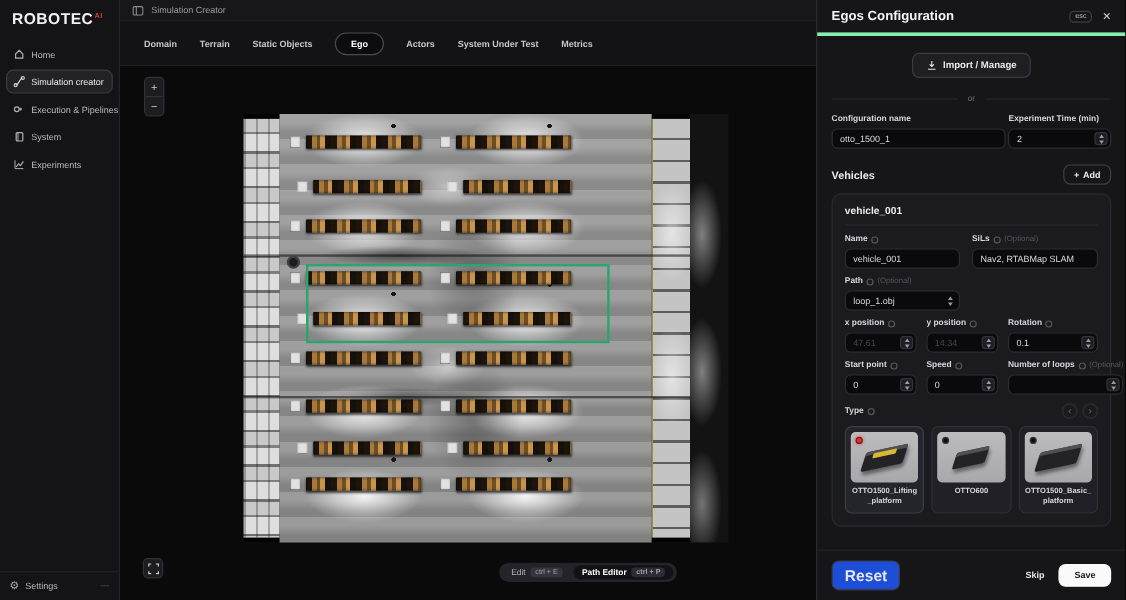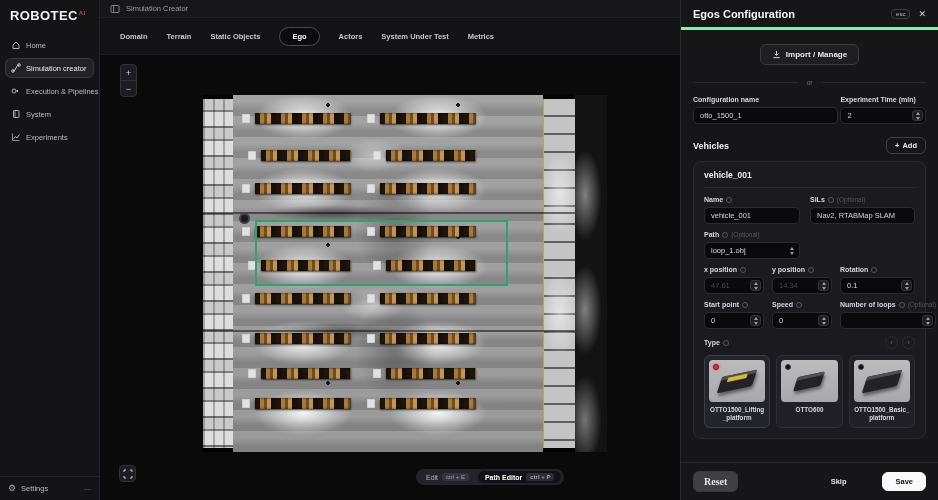--- a/index.html
+++ b/index.html
@@ -141,24 +141,24 @@
   .type-card { position:relative; width:68px; background:#202026; border:1px solid #2e2e36; border-radius:6px; padding:4px 4px 5px; cursor:pointer; }
   .type-card.selected { border-color:#3e3e48; background:#24242b; }
   .radio-dot { position:absolute; top:8px; left:8px; width:6px; height:6px; border-radius:50%; background:#101013; border:1px solid #3a3a42; }
   .type-card.selected .radio-dot { background:#e03131; border-color:#7a1d1d; box-shadow:0 0 3px rgba(224,49,49,.8); }
   .thumb { height:42px; background:linear-gradient(#bcbcbf,#a8a8ac); border-radius:4px; display:flex; align-items:center; justify-content:center; overflow:hidden; }
   .robot { width:36px; height:15px; background:#232327; border-radius:2px; transform:rotate(-12deg) skewX(-30deg); box-shadow:inset 0 3px 0 rgba(90,90,96,.8), 2px 3px 3px rgba(0,0,0,.45); position:relative; }
   .robot.lift::after { content:""; position:absolute; left:7px; top:2px; width:20px; height:4px; background:#d8b931; border-radius:1px; }
   .robot.small { width:28px; height:13px; }
   .type-lbl { margin-top:4px; font-size:6.3px; font-weight:bold; color:#d8d8e0; text-align:center; word-break:break-all; line-height:1.3; min-height:16px; }
   .p-foot { border-top:1px solid #242429; padding:8px 12px; display:flex; align-items:center; }
-  .btn-reset { background:#404040; border:1px solid #3a3a42; border-radius:6px; padding:4px 10px; font-size:10px; font-weight:bold; color:#e4e4ea; cursor:pointer;font-family:Liberation Serif, serif; }
+  .btn-reset { background:#1d4ed8; border:1px solid #3a3a42; border-radius:6px; padding:4px 10px; font-size:13px; font-weight:bold; color:#e4e4ea; cursor:pointer; }
   .foot-right { margin-left:auto; display:flex; align-items:center; gap:12px; }
   .btn-skip { font-size:7.5px; font-weight:bold; color:#e4e4ea; background:none; border:none; cursor:pointer; }
-  .btn-save { background:#fafafa; color:#16161a; border:1px solid #fafafa; border-radius:6px; padding:4px 12px; font-size:7.5px; font-weight:bold; cursor:pointer;margin-left:24px; }
+  .btn-save { background:#fafafa; color:#16161a; border:1px solid #fafafa; border-radius:6px; padding:4px 12px; font-size:7.5px; font-weight:bold; cursor:pointer; }
 
   .icon-svg { display:block; }
 </style>
 </head>
 <body>
 
 <div id="stage">
 
   <div id="sidebar">
     <div class="logo"><span>ROBOTEC</span><sup>AI</sup></div>

